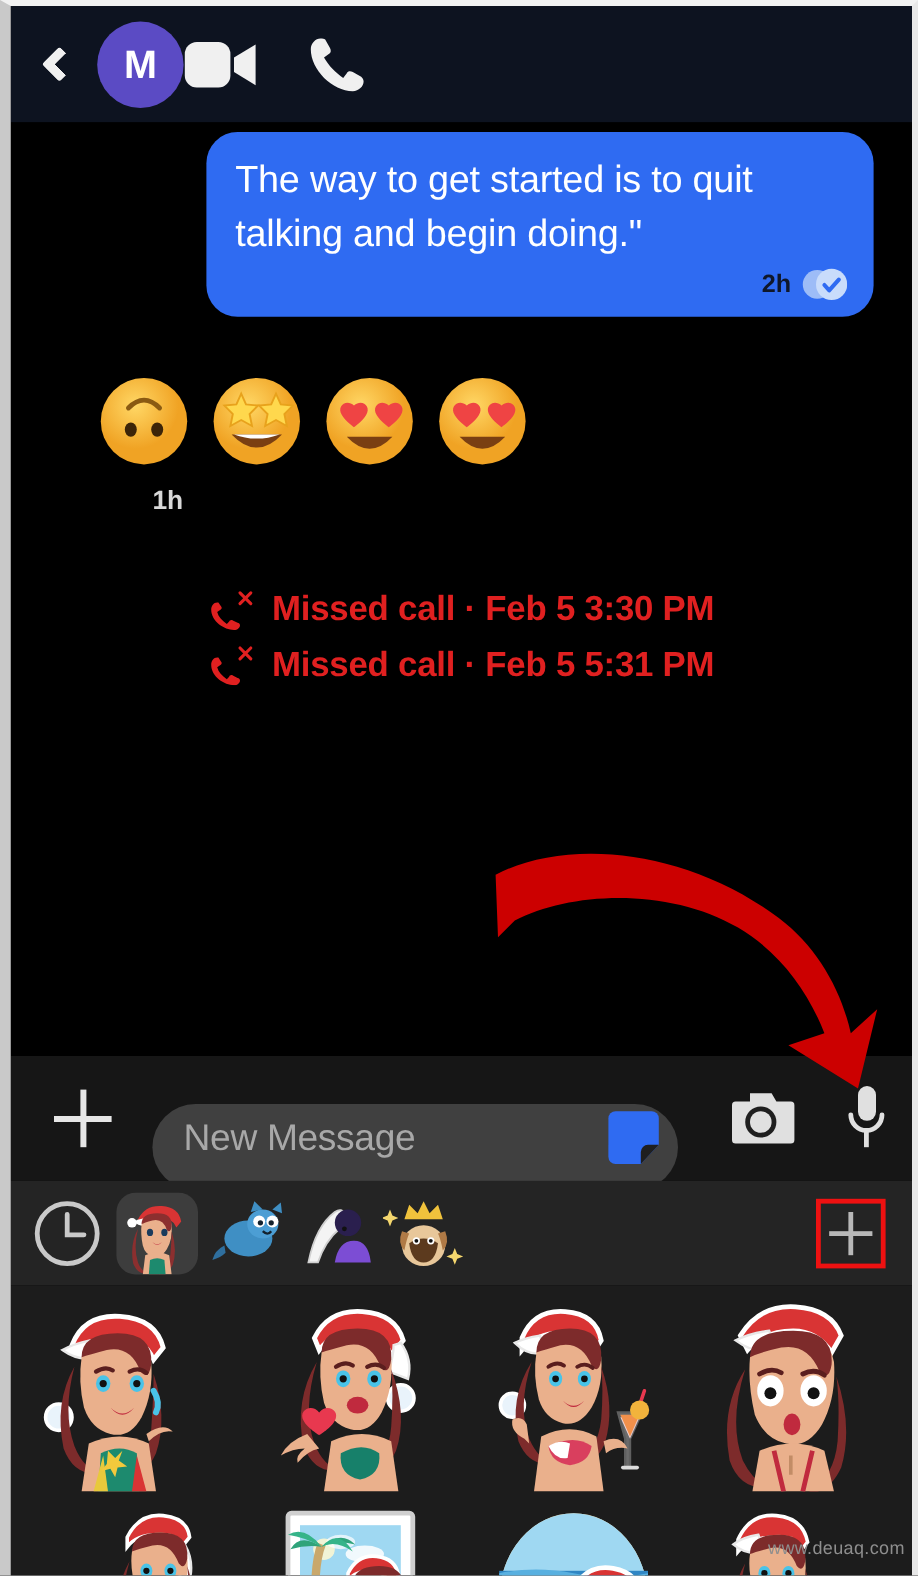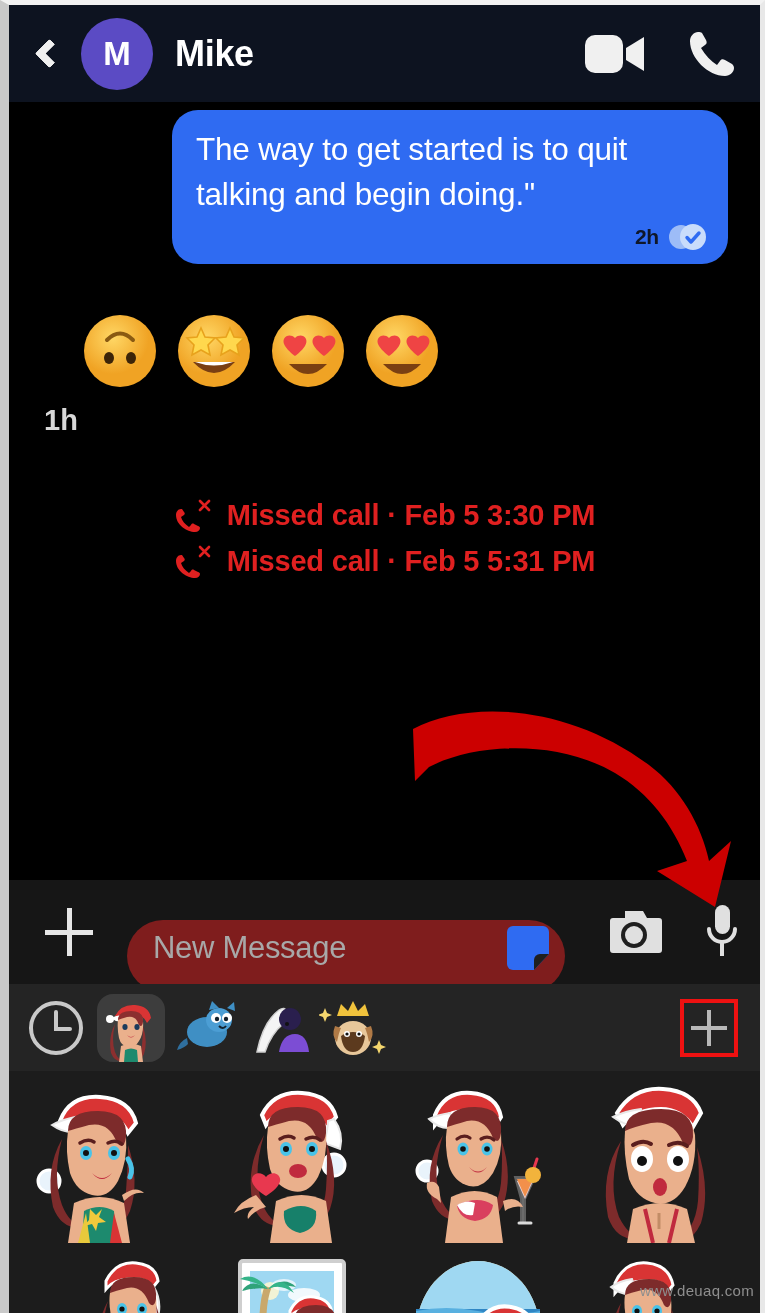--- a/index.html
+++ b/index.html
@@ -102,23 +102,23 @@
   .seen-icon { width: 38px; height: 28px; }
 
   .reaction-row {
     display: flex;
     align-items: center;
     gap: 16px;
     padding: 48px 0 0 72px;
   }
   .emoji { width: 78px; height: 78px; }
   .reaction-time {
-    padding: 14px 0 0 35px;
+    padding: 14px 0 0 118px;
     color: #d8d8d8;
-    font-size: 29px;
+    font-size: 22px;
     font-weight: bold;
   }
 
   .missed-call {
     display: flex;
     align-items: center;
     justify-content: center;
     gap: 15px;
     margin-top: 62px;
   }
@@ -162,21 +162,21 @@
     content: ""; position: absolute; background: #e6e6e6;
   }
   .plus-compose::before { left: 50%; top: 2px; width: 5px; height: 48px; margin-left: -2.5px; }
   .plus-compose::after  { top: 50%; left: 2px; height: 5px; width: 48px; margin-top: -2.5px; }
 
   .msg-field {
     flex: 0 0 auto;
     width: 438px;
     height: 72px;
     margin-left: 32px;
-    background: #7f1d1d;
+    background: #404040;
     border-radius: 36px;
     display: flex;
     align-items: center;
     padding: 0 14px 16px 26px;
     cursor: text;
     margin-top: 47px;
   }
   .msg-placeholder {
     flex: 1 1 auto;
     color: #a8a8a8;
@@ -268,21 +268,20 @@
   <div class="header">
 
     <div class="back-btn">
       <div class="back-chevron"></div>
     </div>
 
     <div class="avatar">
       <span>M</span>
     </div>
 
-    <div class="contact-name">Mike</div>
 
     <div class="header-icon video-icon">
       <svg viewBox="0 0 62 52">
         <rect x="1" y="7" width="38" height="38" rx="10" fill="#f0f0f0"></rect>
         <path d="M42 20 L60 9 L60 43 L42 32 Z" fill="#f0f0f0"></path>
       </svg>
     </div>
 
     <div class="header-icon phone-icon">
       <svg viewBox="0 0 52 52">

